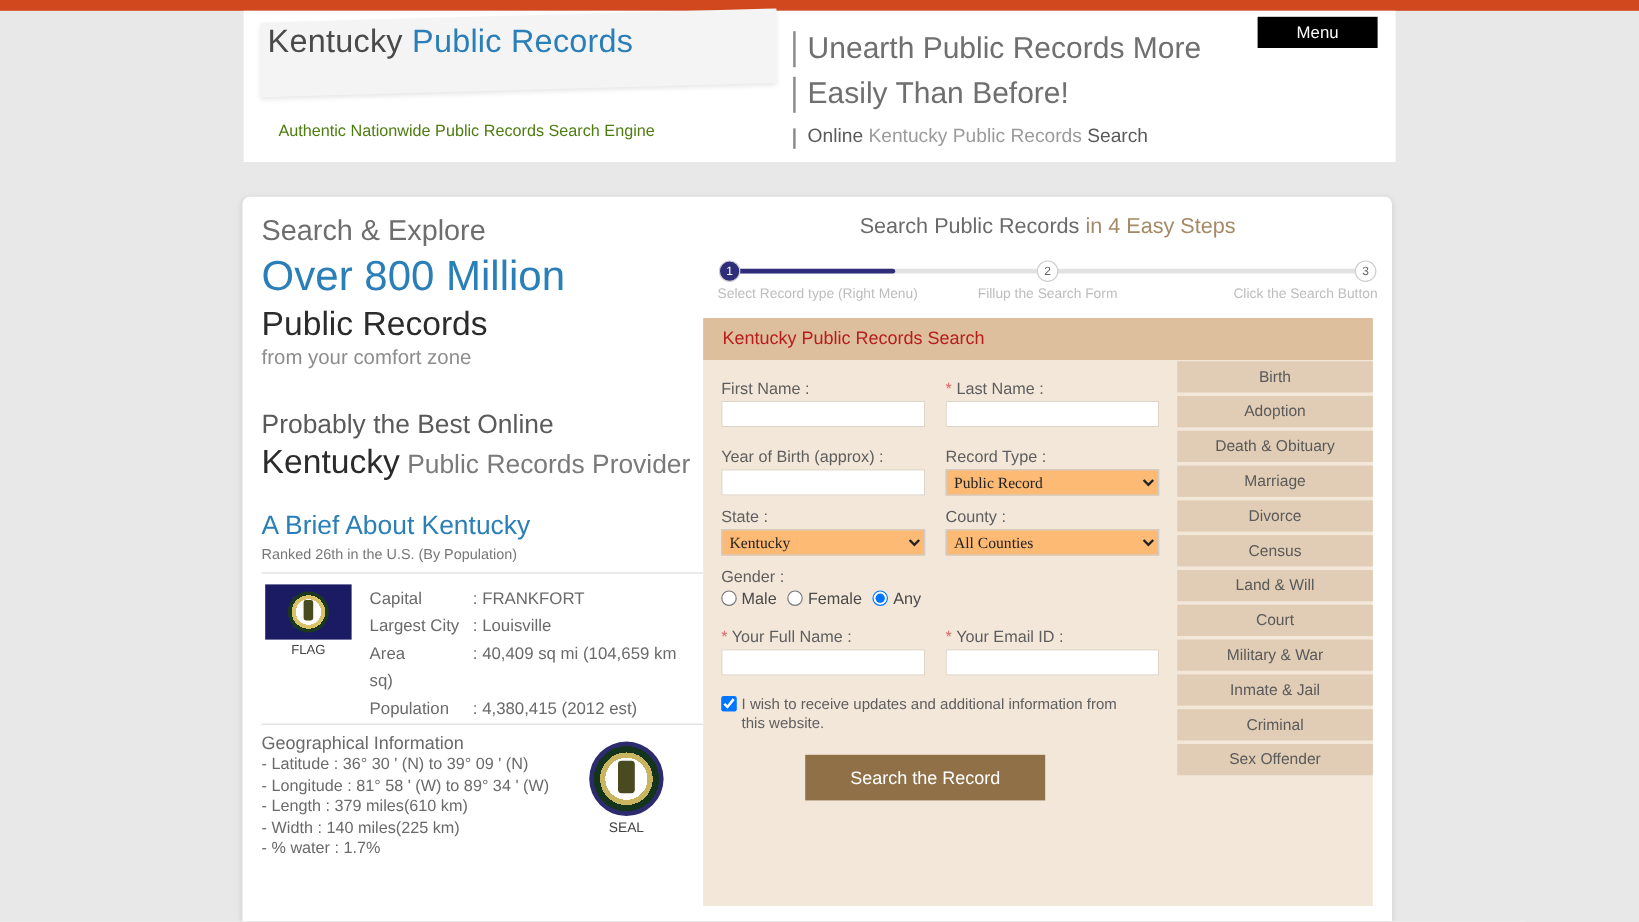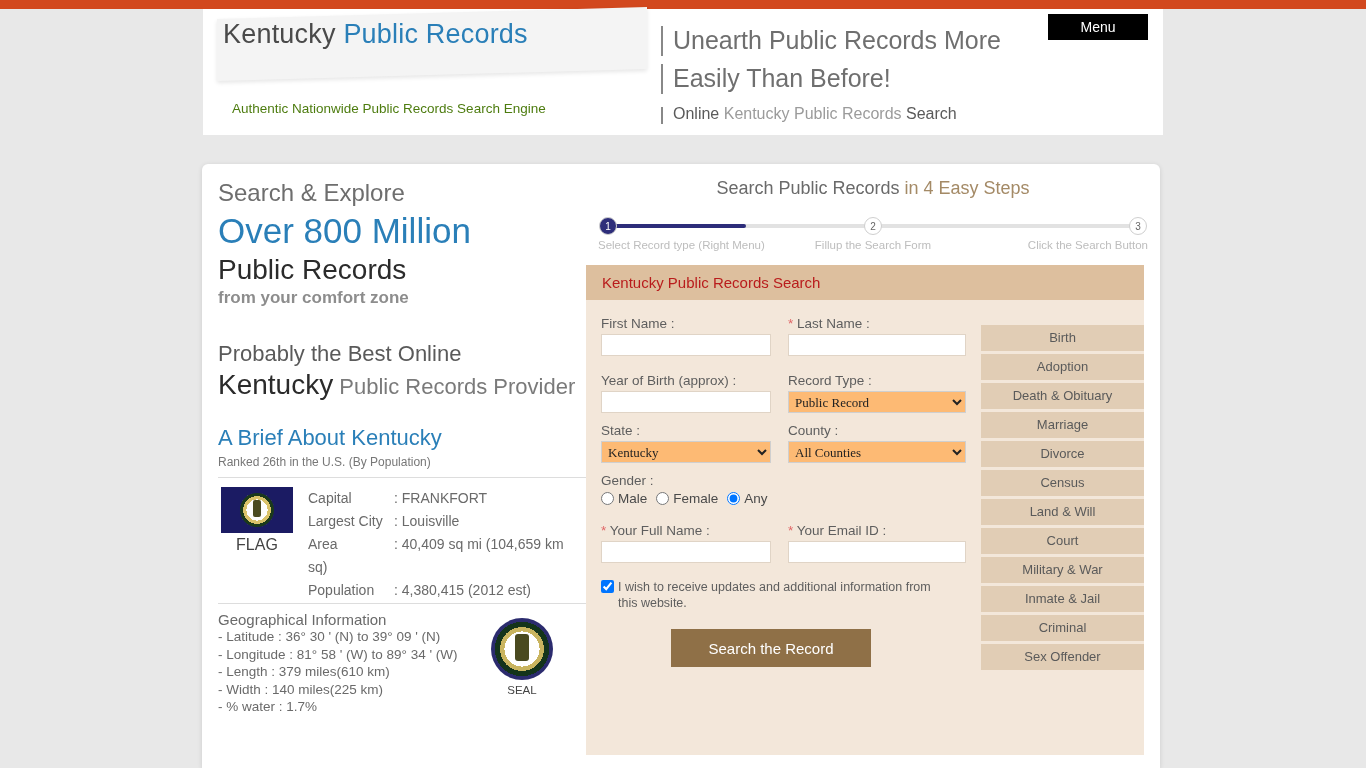--- a/index.html
+++ b/index.html
@@ -77,21 +77,21 @@
     border-radius: 6px 6px 0 0;
     box-shadow: 0 1px 5px rgba(0,0,0,.12);
     overflow: hidden;
   }
 
   
   .left-col { position: absolute; top: 0; left: 16px; width: 368px; }
   .l-search-explore { margin-top: 15px; font-size: 24px; font-weight: 300; color: #6e6e6e; }
   .l-over { margin-top: 2px; font-size: 35px; font-weight: 300; color: #2a7fb8; line-height: 44px; }
   .l-pubrec { font-size: 28px; font-weight: 300; color: #2b2b2b; line-height: 34px; }
-  .l-comfort { margin-top: 1px; font-size: 17px; font-weight: 700; color: #8d8d8d; }
+  .l-comfort { margin-top: 1px; font-size: 17px; font-weight: 400; color: #8d8d8d; }
   .l-probably { margin-top: 33px; font-size: 22px; font-weight: 300; color: #5a5a5a; }
   .l-ky { margin-top: 2px; font-size: 22px; color: #3c3c3c; line-height: 32px; }
   .l-ky b { font-size: 28px; font-weight: 400; color: #2b2b2b; }
   .l-ky .lt { color: #7a7a7a; }
   .l-brief { margin-top: 22px; font-size: 22px; font-weight: 300; color: #2a7fb8; }
   .l-rank { margin-top: 4px; font-size: 12px; color: #777; }
   .hr { height: 1px; background: #ddd; margin: 8px 0 0 0; }
 
   .facts { position: relative; margin-top: 9px; height: 112px; }
   .flag-wrap { position: absolute; left: 3px; top: 0; width: 72px; text-align: center; }
@@ -102,21 +102,21 @@
   .flag-seal {
     width: 34px; height: 34px; border-radius: 50%;
     background: radial-gradient(circle, #fdfdfd 0 44%, #d9c26a 44% 58%, #1b3a1b 58% 72%, #c9b45f 72% 100%);
     position: relative;
   }
   .flag-seal::after {
     content: ""; position: absolute; left: 50%; top: 22%;
     transform: translateX(-50%);
     width: 8px; height: 17px; background: #4a4a20; border-radius: 2px;
   }
-  .flag-cap { margin-top: 3px; font-size: 16px; color: #444; }
+  .flag-cap { margin-top: 3px; font-size: 11px; color: #444; }
   .fact-rows { position: absolute; left: 90px; top: 0; width: 262px; }
   .fact-row { font-size: 14px; color: #6a6a6a; line-height: 23px; }
   .fact-row .k { display: inline-block; width: 86px; }
   .hr2 { height: 1px; background: #ddd; margin-top: 4px; }
 
   .geo { position: relative; margin-top: 7px; }
   .geo-h { font-size: 15px; color: #6a6a6a; }
   .geo-l { font-size: 13.5px; color: #6a6a6a; line-height: 17.5px; }
   .seal-wrap { position: absolute; right: 29px; top: 7px; width: 70px; text-align: center; }
   .seal {
@@ -201,21 +201,21 @@
   .chk-wrap { display: flex; align-items: flex-start; gap: 4px; margin-top: 16px; width: 350px; }
   input[type=checkbox] { width: 13px; height: 13px; margin: 1px 0 0 0; }
   .chk-txt { font-size: 12.5px; color: #5e5e5e; line-height: 16px; }
   .search-btn {
     margin: 18px 0 0 70px; width: 200px; height: 38px;
     background: #8f7047; color: #fff; border: none;
     font-size: 15px; font-family: "Liberation Sans", sans-serif;
     cursor: pointer;
   }
 
-  .side-menu { position: absolute; right: 0; top: 0; width: 163px; padding-top: 25px; }
+  .side-menu { position: absolute; right: 0; top: 0; width: 163px; padding-top: 1px; }
   .side-item {
     height: 26px; margin-bottom: 3px; background: #e1cdb5;
     color: #5a5a5a; font-size: 13px; line-height: 26px;
     text-align: center; cursor: pointer;
   }
 </style>
 </head>
 <body>
 
 <div class="page">

